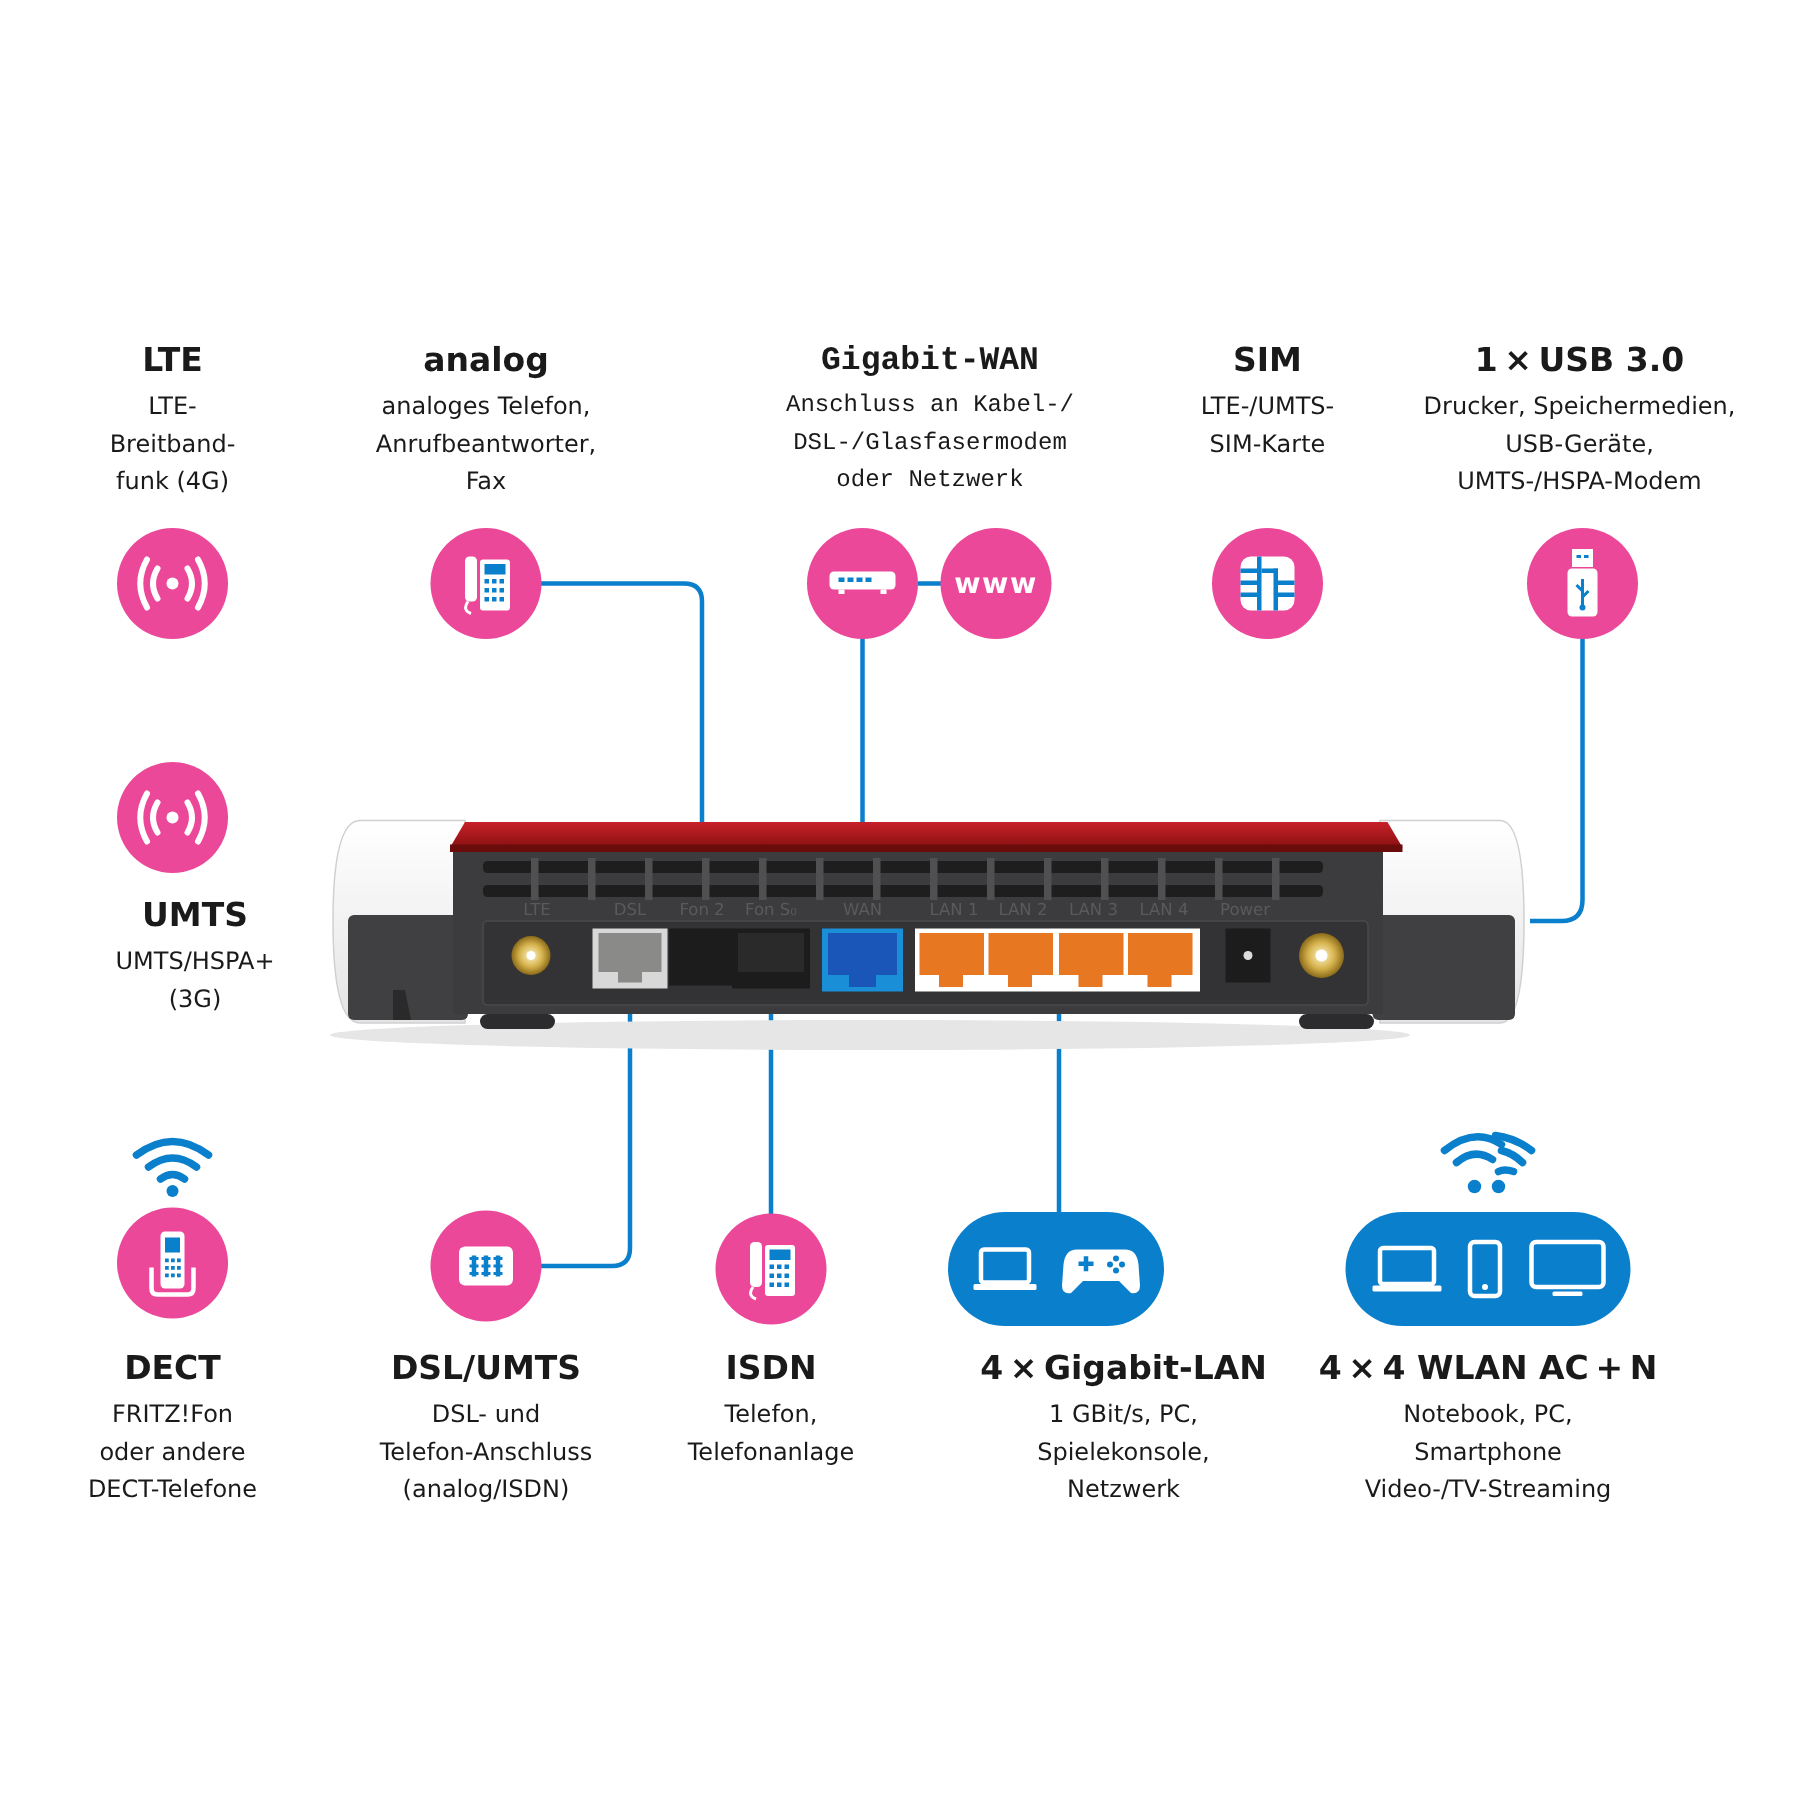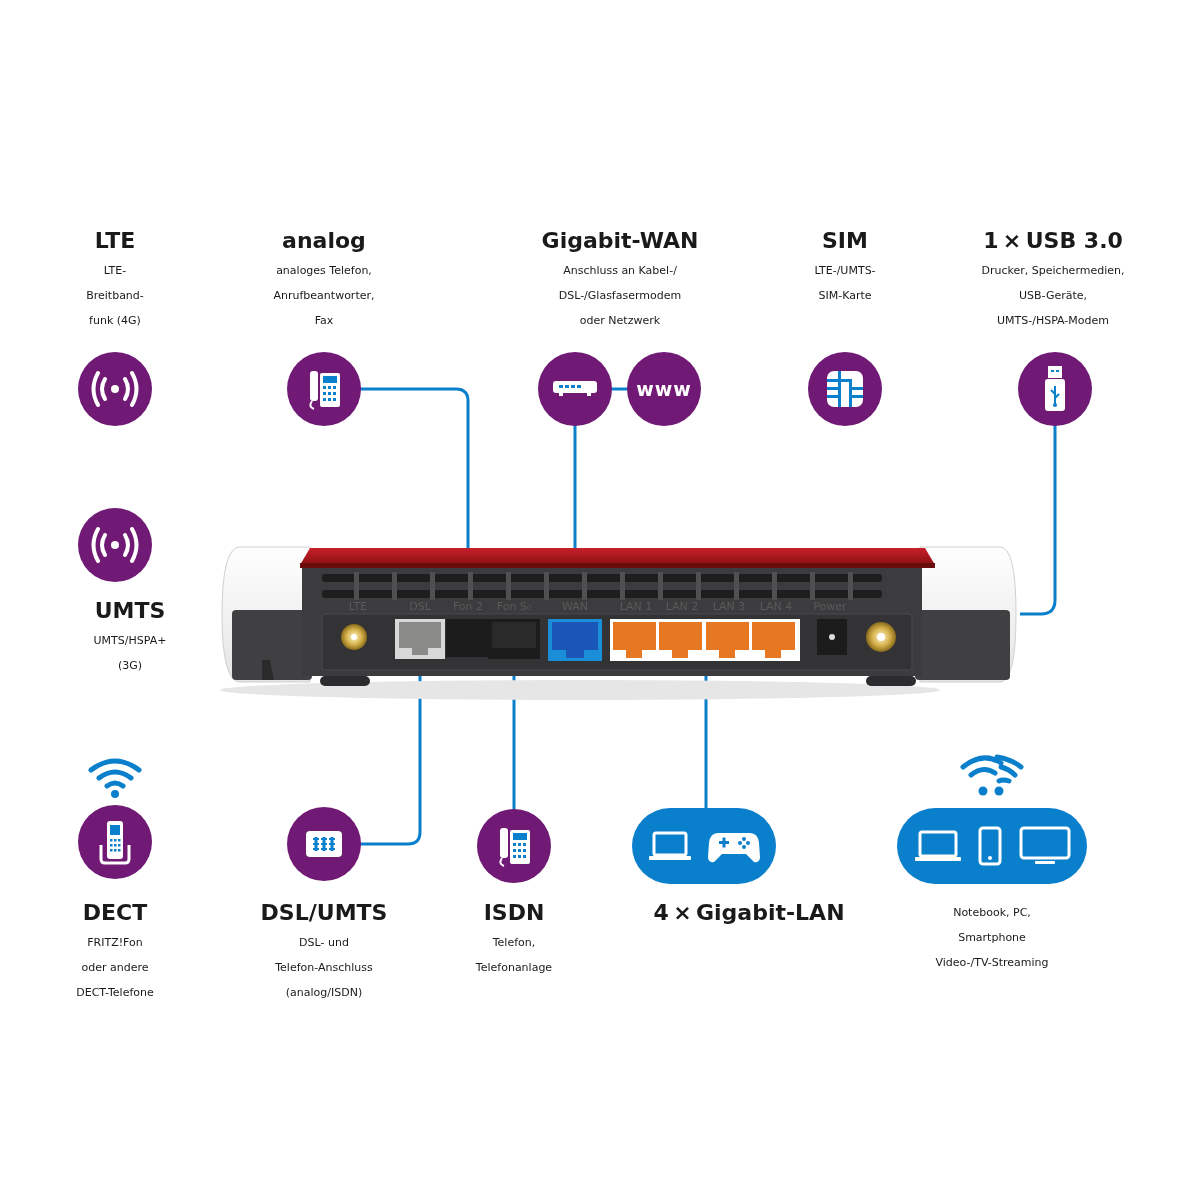--- a/index.html
+++ b/index.html
@@ -1,21 +1,21 @@
 <!DOCTYPE html>
 <html><head>
 <meta charset="utf-8">
 <style>
   html,body{margin:0;padding:0;background:#ffffff;}
   body{width:1200px;height:1200px;position:relative;overflow:hidden;font-family:"DejaVu Sans","Liberation Sans",sans-serif;color:#1a1a1a;}
   .label{position:absolute;text-align:center;transform:translateX(-50%);white-space:nowrap;}
   .title{font-weight:bold;font-size:22px;line-height:26px;margin-bottom:4px;}
-  .desc{font-size:11px;line-height:25px;}
+  .desc{font-size:16px;line-height:25px;}
   .desc span{display:block;}
-  .circle{position:absolute;width:74px;height:74px;border-radius:50%;background:#701a75;transform:translate(-50%,-50%);display:flex;align-items:center;justify-content:center;}
+  .circle{position:absolute;width:74px;height:74px;border-radius:50%;background:#ec4899;transform:translate(-50%,-50%);display:flex;align-items:center;justify-content:center;}
   .pill{position:absolute;background:#0a7fcc;border-radius:40px;transform:translate(-50%,-50%);display:flex;align-items:center;justify-content:space-evenly;}
   svg.lines{position:absolute;left:0;top:0;}
   .router{position:absolute;left:0;top:0;}
   .port-label{fill:#5a5a5a;font-family:"DejaVu Sans","Liberation Sans",sans-serif;font-size:11px;}
 </style>
 </head>
 <body>
 
 <svg class="lines" width="1200" height="1200">
   <g fill="none" stroke="#0a7fcc" stroke-width="3">
@@ -189,21 +189,21 @@
         <rect x="21" y="25" width="3" height="3"></rect>
         <rect x="26" y="25" width="3" height="3"></rect>
         <rect x="31" y="25" width="3" height="3"></rect>
         <rect x="21" y="31" width="3" height="3"></rect>
         <rect x="26" y="31" width="3" height="3"></rect>
         <rect x="31" y="31" width="3" height="3"></rect>
       </g>
     </svg>
 </div>
 
-<div class="label" style="left:620px;top:228px;">
+<div class="label" style="left:620px;top:228px;font-family:Liberation Mono, monospace;">
   <div class="title">Gigabit-WAN</div>
   <div class="desc">
     <span>Anschluss an Kabel-/</span>
     <span>DSL-/Glasfasermodem</span>
     <span>oder Netzwerk</span>
   </div>
 </div>
 <div class="circle" style="left:575px;top:389px;">
   <svg width="48" height="20" viewBox="0 0 48 20">
       <rect x="2" y="2" width="44" height="12" rx="3" fill="#fff"></rect>
@@ -388,20 +388,25 @@
         <rect x="14.5" y="8.5" width="3" height="10"></rect>
         <circle cx="36" cy="10" r="2"></circle>
         <circle cx="36" cy="18" r="2"></circle>
         <circle cx="32" cy="14" r="2"></circle>
         <circle cx="40" cy="14" r="2"></circle>
       </g>
     </svg>
 </div>
 <div class="label" style="left:704px;top:900px;margin-left:45px;">
   <div class="title">4 × Gigabit-LAN</div>
+  <div class="desc">
+    <span>1 GBit/s, PC,</span>
+    <span>Spielekonsole,</span>
+    <span>Netzwerk</span>
+  </div>
 </div>
 
 <div style="position:absolute;left:992px;top:777px;transform:translate(-50%,-50%);">
   <svg width="70" height="48" viewBox="0 0 70 48">
       <g fill="none" stroke="#0a7fcc" stroke-width="5" stroke-linecap="round">
         <path d="M6 16 Q26 0 44 12"></path>
         <path d="M14 24 Q26 14 38 22"></path>
         <path d="M40 6 Q54 8 64 16"></path>
         <path d="M44 16 Q52 18 58 24"></path>
         <path d="M42 30 q4 -2 10 0"></path>
@@ -418,18 +423,19 @@
   <svg width="24" height="40" viewBox="0 0 24 40">
       <rect x="2" y="2" width="20" height="36" rx="3" fill="none" stroke="#fff" stroke-width="3"></rect>
       <circle cx="12" cy="32" r="2" fill="#fff"></circle>
     </svg>
   <svg width="52" height="40" viewBox="0 0 52 40">
       <rect x="2" y="2" width="48" height="30" rx="3" fill="none" stroke="#fff" stroke-width="3"></rect>
       <rect x="16" y="35" width="20" height="3" rx="1" fill="#fff"></rect>
     </svg>
 </div>
 <div class="label" style="left:992px;top:900px;">
+  <div class="title">4 × 4 WLAN AC + N</div>
   <div class="desc">
     <span>Notebook, PC,</span>
     <span>Smartphone</span>
     <span>Video-/TV-Streaming</span>
   </div>
 </div>
 
 </body></html>

